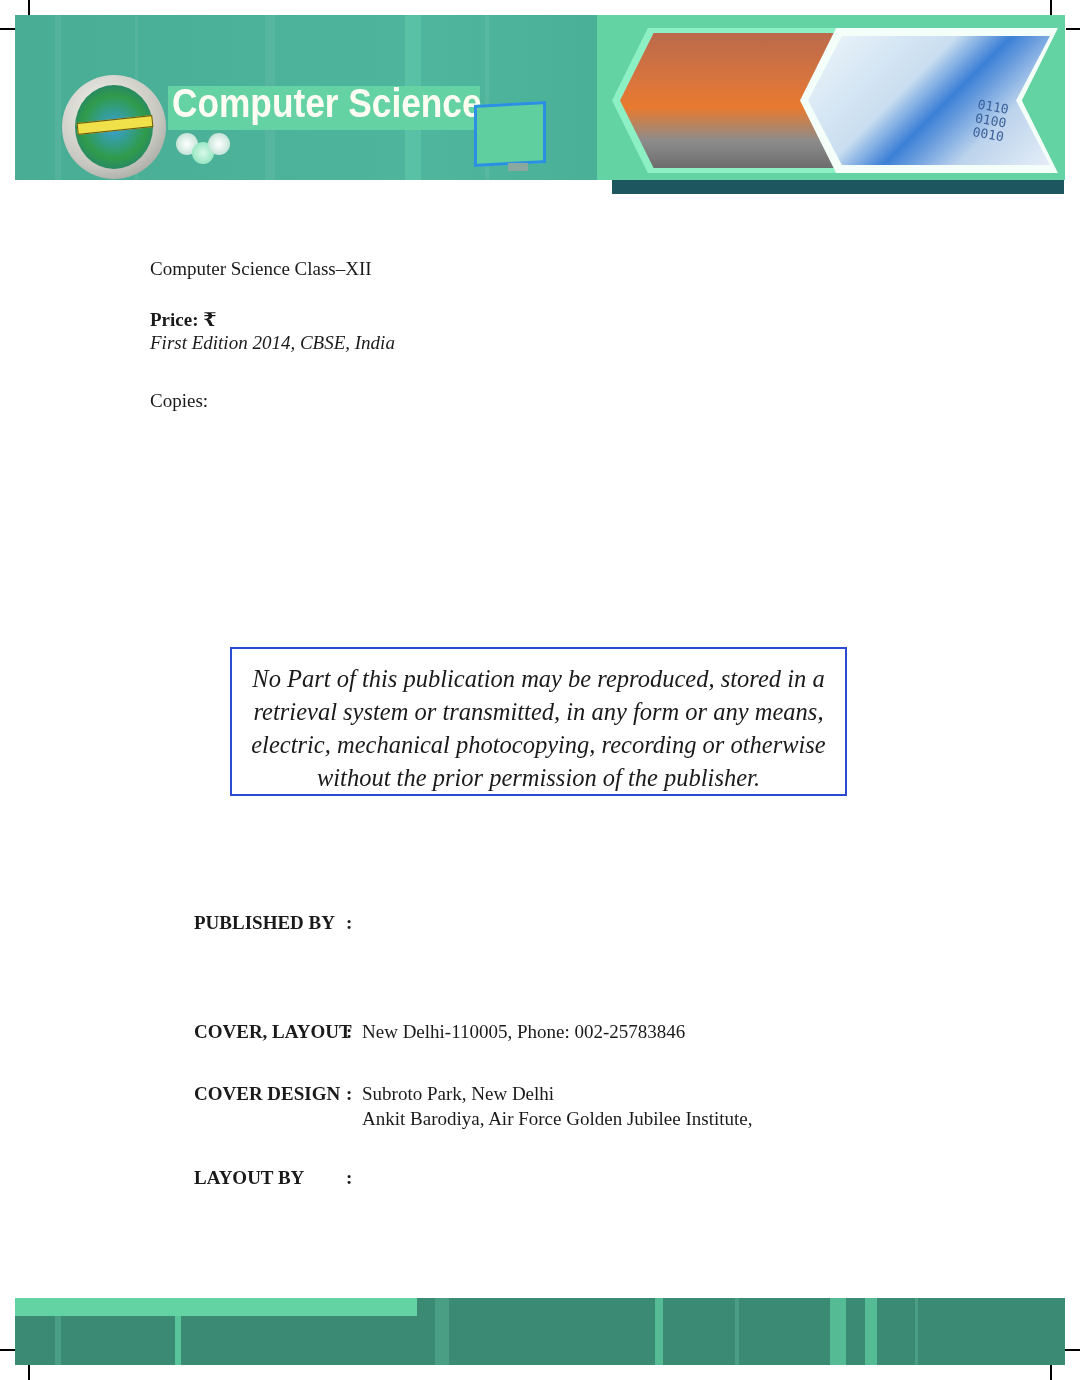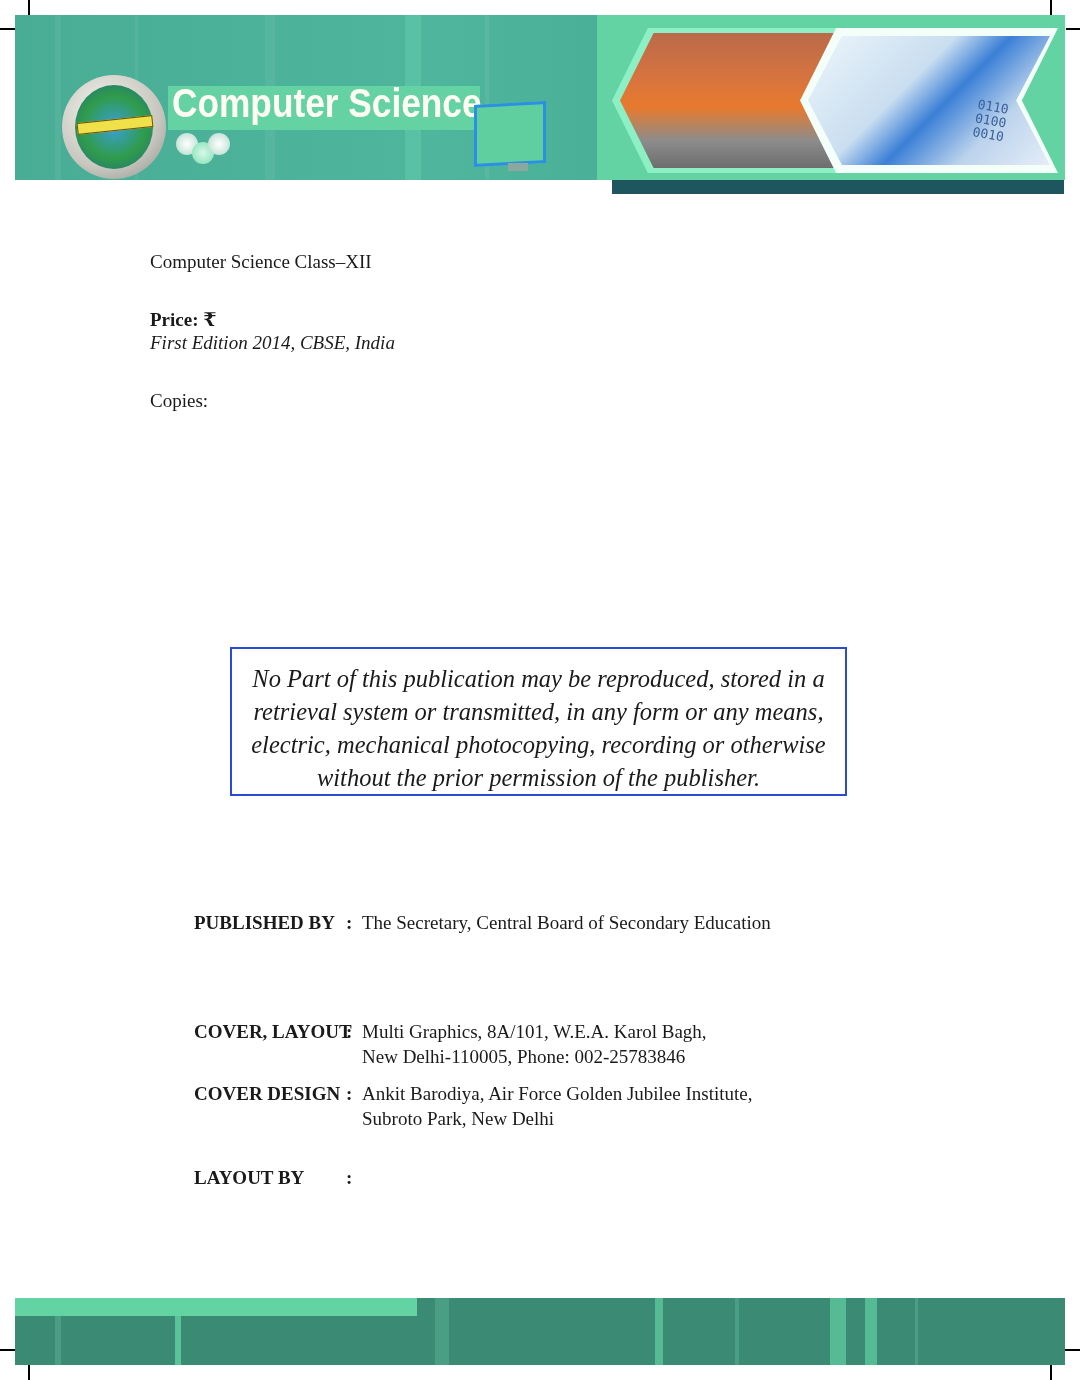--- a/index.html
+++ b/index.html
@@ -93,52 +93,50 @@
 <div class="photo1-frame"></div>
 <div class="photo1"></div>
 <div class="photo2-frame"></div>
 <div class="photo2"></div>
 <div class="binary">
   <div>0110</div>
   <div>0100</div>
   <div>0010</div>
 </div>
 
-<div class="meta" style="top:251px;">Computer Science Class–XII</div>
+<div class="meta" style="top:258px;">Computer Science Class–XII</div>
 <div class="meta" style="top:308px;font-weight:bold;">Price: ₹</div>
 <div class="meta" style="top:332px;font-style:italic;">First Edition 2014, CBSE, India</div>
 <div class="meta" style="top:390px;">Copies:</div>
 
 <div class="notice">
   <p>No Part of this publication may be reproduced, stored in a retrieval system or transmitted, in any form or any means, electric, mechanical photocopying, recording or otherwise without the prior permission of the publisher.</p>
 </div>
 
 <div class="credit" style="top:911px;">
   <span class="label">PUBLISHED BY</span>
   <span class="colon">:</span>
   <div class="val">
-    <div>The Secretary, Central Board of Secondary Education</div>
   </div>
 </div>
 
 <div class="credit" style="top:1020px;">
   <span class="label">COVER, LAYOUT</span>
   <span class="colon">:</span>
   <div class="val">
-    <div>Multi Graphics, 8A/101, W.E.A. Karol Bagh,</div>
     <div>New Delhi-110005, Phone: 002-25783846</div>
   </div>
 </div>
 
 <div class="credit" style="top:1082px;">
   <span class="label">COVER DESIGN</span>
   <span class="colon">:</span>
   <div class="val">
+    <div>Subroto Park, New Delhi</div>
     <div>Ankit Barodiya, Air Force Golden Jubilee Institute,</div>
-    <div>Subroto Park, New Delhi</div>
   </div>
 </div>
 
 <div class="credit" style="top:1166px;">
   <span class="label">LAYOUT BY</span>
   <span class="colon">:</span>
 </div>
 
 <div class="footer">
   <div class="fstripe" style="left:40px;width:6px;"></div>

